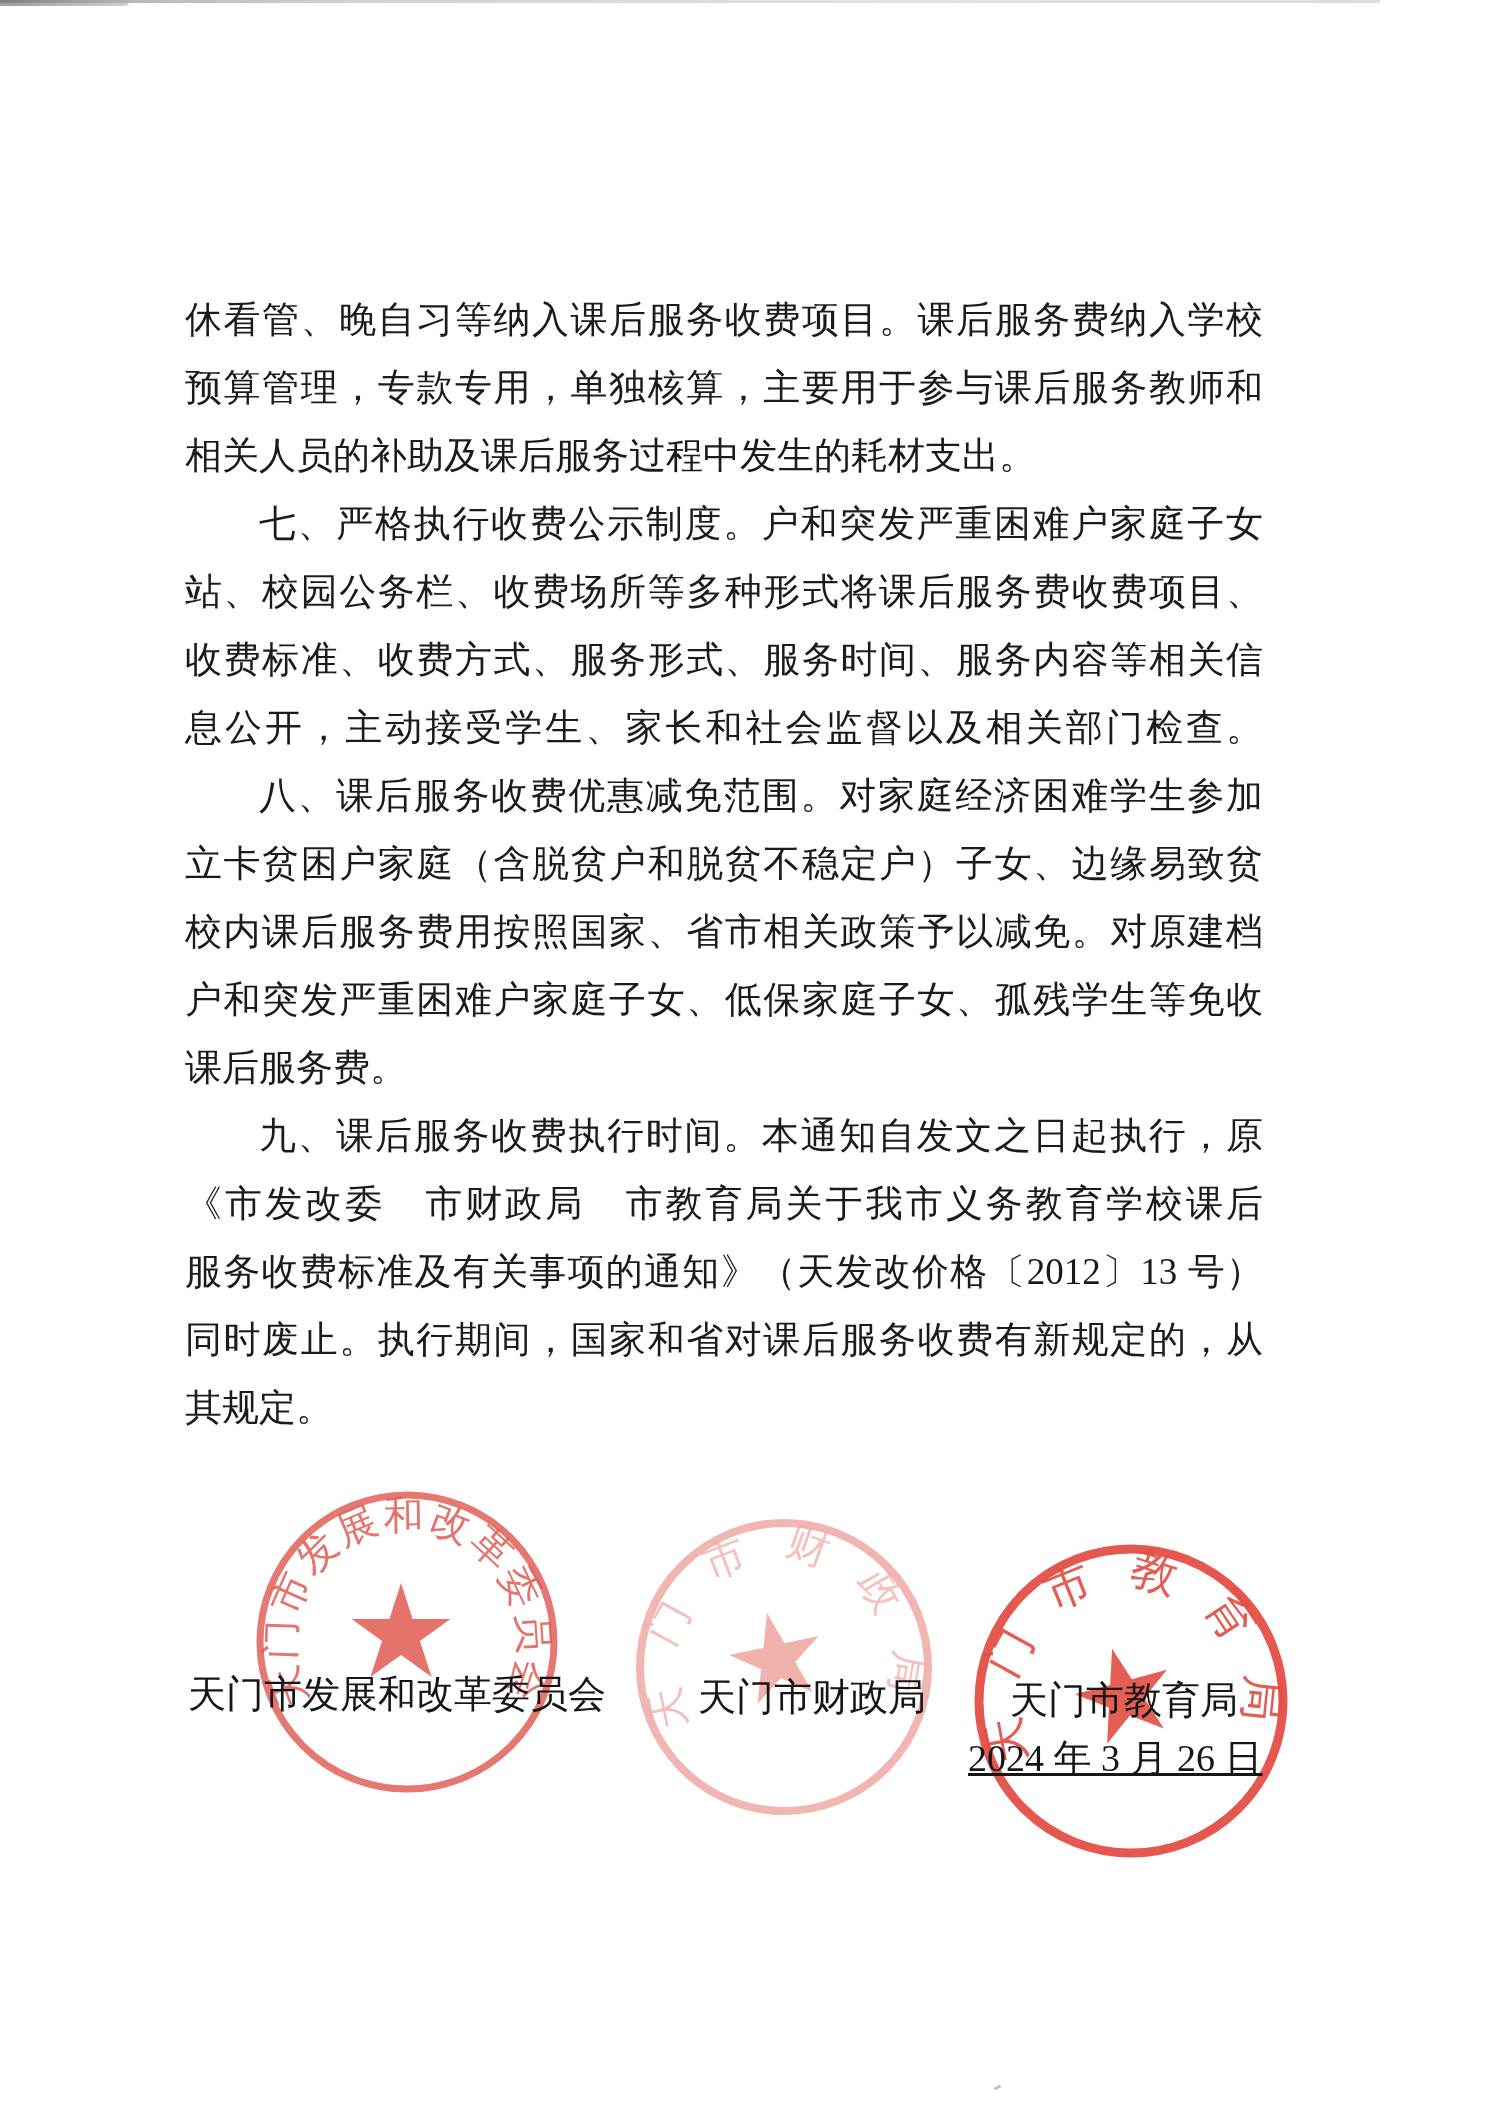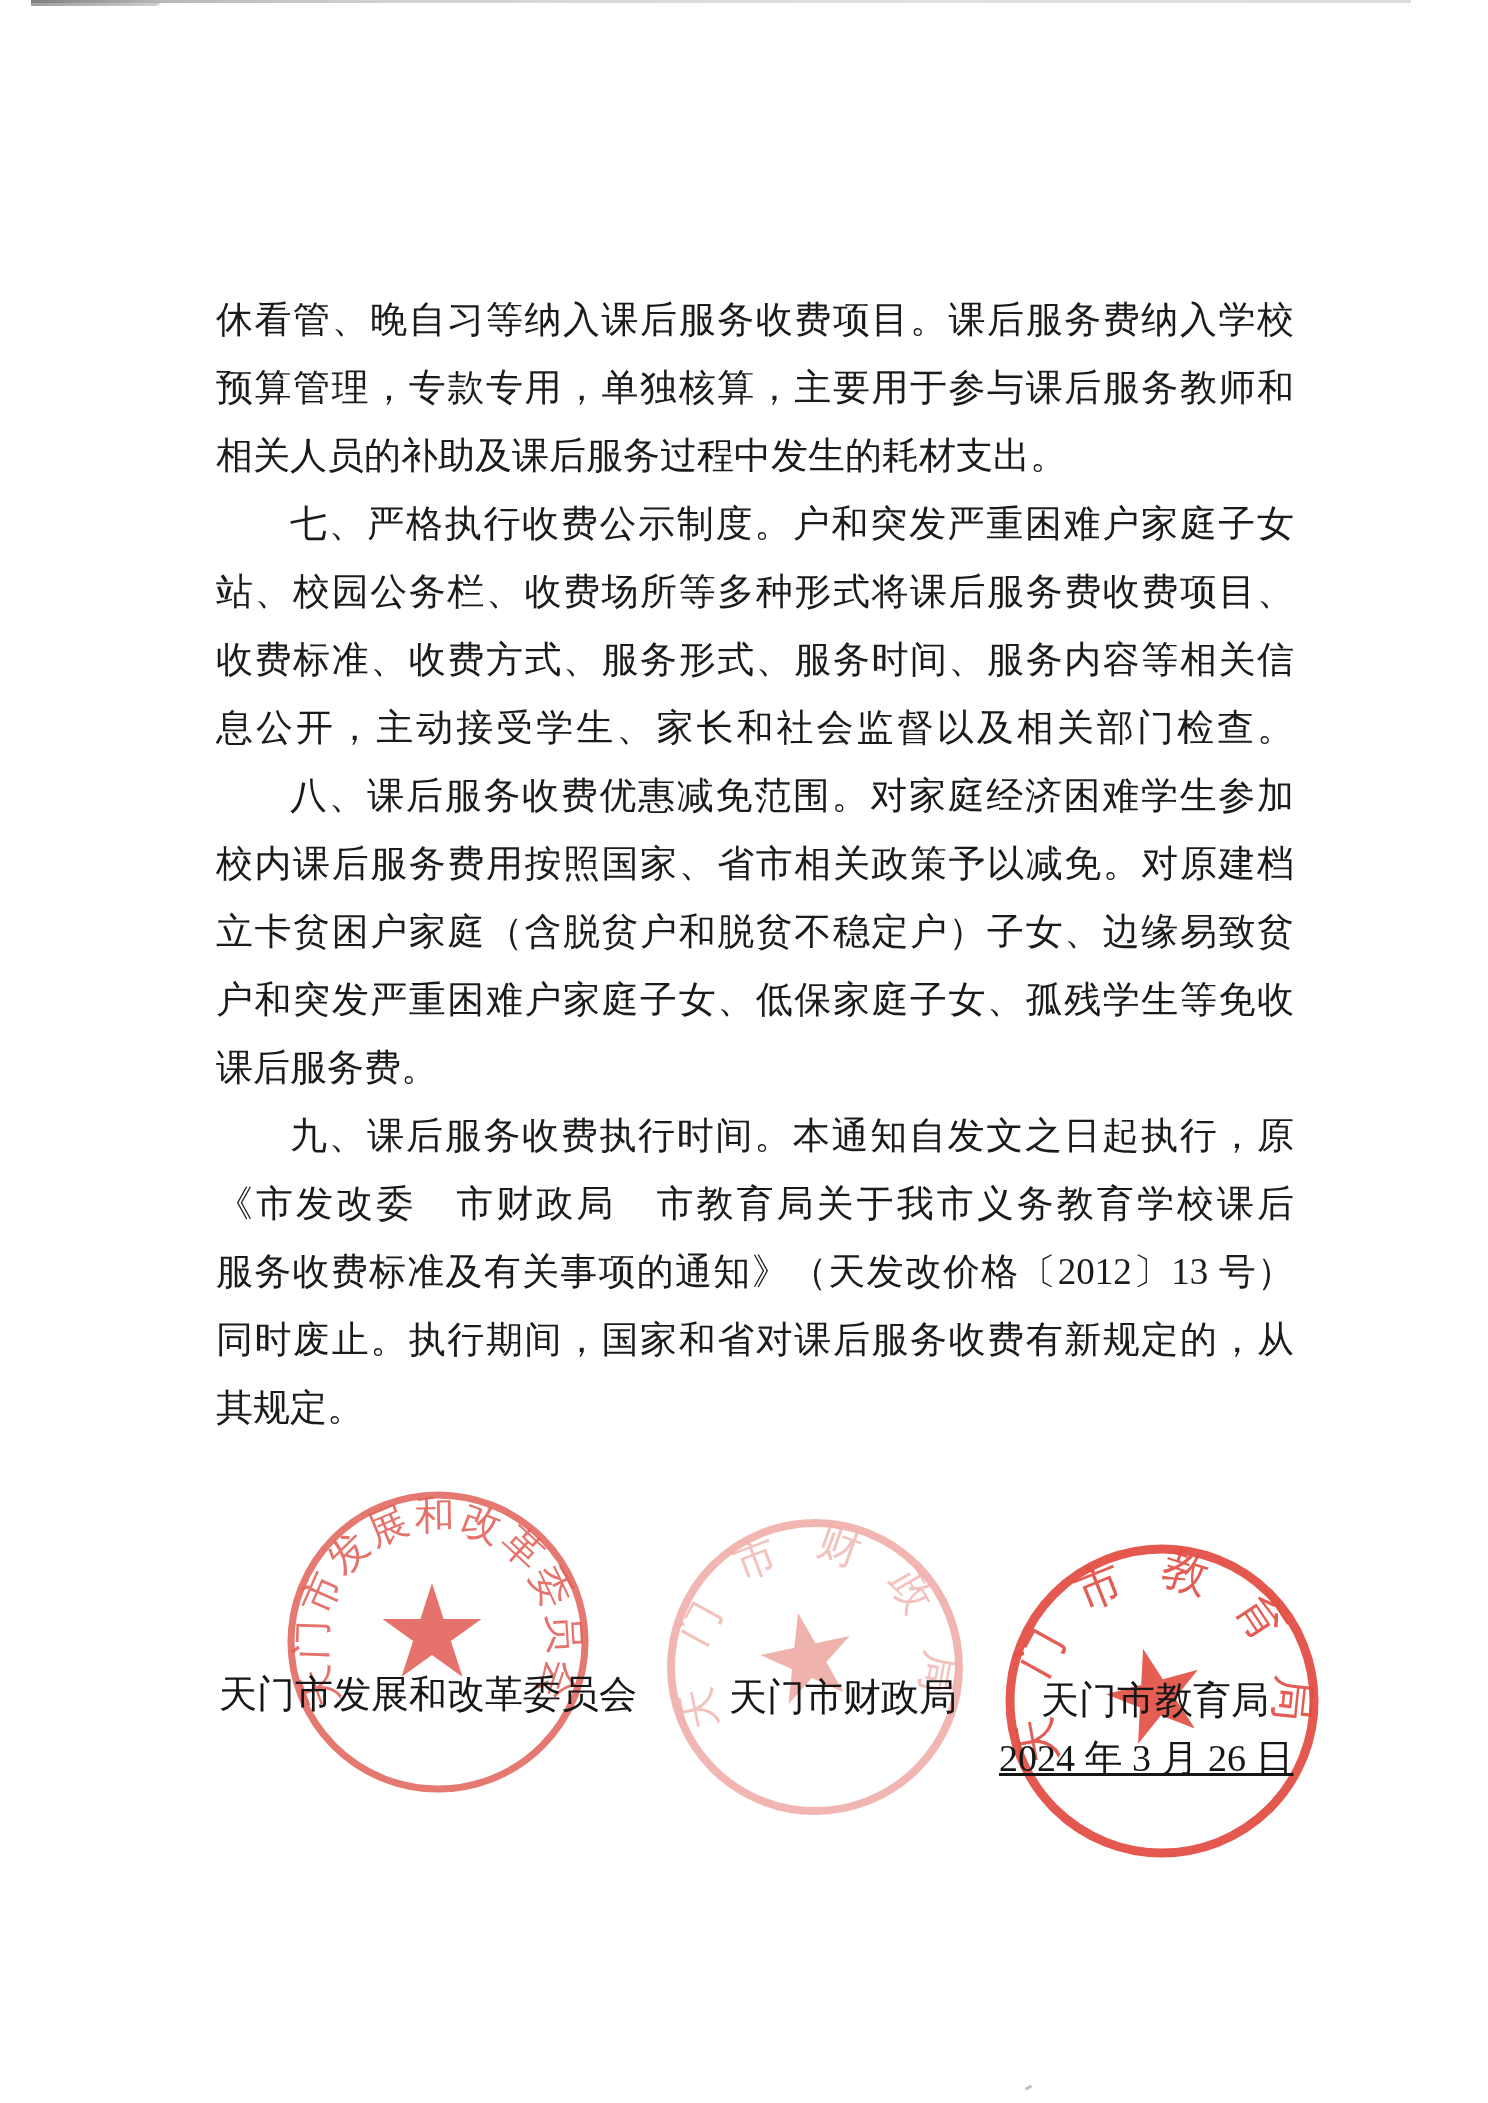--- a/index.html
+++ b/index.html
@@ -2,21 +2,20 @@
 <html><head>
 <meta charset="utf-8">
 <style>
   html,body{margin:0;padding:0;background:#ffffff;}
   .page{
     position:relative;
     width:1380px;height:2103px;
     background:#ffffff;
     overflow:hidden;
     font-family:"Liberation Serif","DejaVu Serif",serif;
-    margin-left:31px;
   }
   
   .edge-top{
     position:absolute;top:0;left:0;width:1488px;height:3px;
     background:linear-gradient(to right,#8f8f8f,#c4c4c4 25%,#d8d8d8 60%,#cfcfcf);
     opacity:.75;
   }
   .corner-smudge{
     position:absolute;top:0;left:0;width:130px;height:6px;
     background:linear-gradient(to right,#6a6a6a,#b5b5b5);
@@ -67,22 +66,22 @@
 
   <div class="doc-text">
     <div class="line full"><span>休看管、晚自习等纳入课后服务收费项目。课后服务费纳入学校</span></div>
     <div class="line full"><span>预算管理，专款专用，单独核算，主要用于参与课后服务教师和</span></div>
     <div class="line last"><span>相关人员的补助及课后服务过程中发生的耗材支出。</span></div>
     <div class="line full ind"><b>七、严格执行收费公示制度。</b><span>户和突发严重困难户家庭子女</span></div>
     <div class="line full"><span>站、校园公务栏、收费场所等多种形式将课后服务费收费项目、</span></div>
     <div class="line full"><span>收费标准、收费方式、服务形式、服务时间、服务内容等相关信</span></div>
     <div class="line full"><span>息公开，主动接受学生、家长和社会监督以及相关部门检查。</span></div>
     <div class="line full ind"><b>八、课后服务收费优惠减免范围。</b><span>对家庭经济困难学生参加</span></div>
+    <div class="line full"><span>立卡贫困户家庭（含脱贫户和脱贫不稳定户）子女、边缘易致贫</span></div>
     <div class="line full"><span>校内课后服务费用按照国家、省市相关政策予以减免。对原建档</span></div>
-    <div class="line full"><span>立卡贫困户家庭（含脱贫户和脱贫不稳定户）子女、边缘易致贫</span></div>
     <div class="line full"><span>户和突发严重困难户家庭子女、低保家庭子女、孤残学生等免收</span></div>
     <div class="line last"><span>课后服务费。</span></div>
     <div class="line full ind"><b>九、课后服务收费执行时间。</b><span>本通知自发文之日起执行，原</span></div>
     <div class="line full"><span>《市发改委　市财政局　市教育局关于我市义务教育学校课后</span></div>
     <div class="line full"><span>服务收费标准及有关事项的通知》（天发改价格〔2012〕13 号）</span></div>
     <div class="line full"><span>同时废止。执行期间，国家和省对课后服务收费有新规定的，从</span></div>
     <div class="line last"><span>其规定。</span></div>
   </div>
 
   <svg class="seal" style="left:252px;top:1487px;opacity:.88;" width="310" height="310" viewBox="0 0 310 310">

